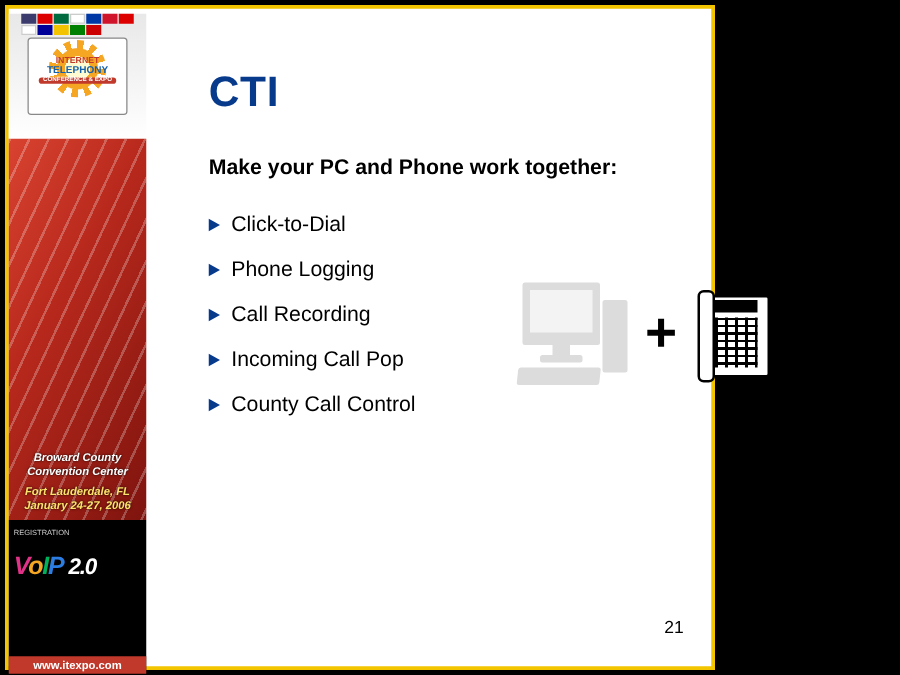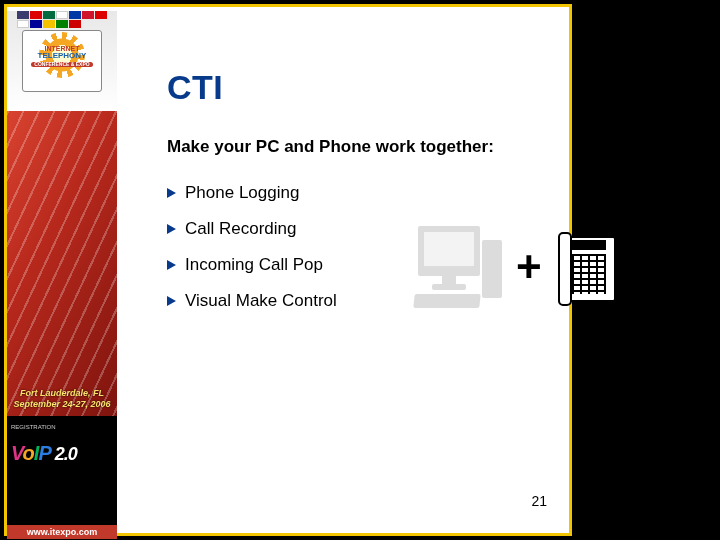--- a/index.html
+++ b/index.html
@@ -22,21 +22,21 @@
     repeating-linear-gradient(115deg,rgba(255,255,255,.25) 0 2px,transparent 2px 14px)}
   .sb-labels{position:absolute;bottom:6px;left:0;right:0;color:#fff;text-align:center;font-size:9px;font-weight:bold;font-style:italic;line-height:1.25;text-shadow:0 0 2px #000}
   .sb-labels .line2{color:#ffe26b;margin-top:4px}
   .sb-labels .line3{color:#ffe26b}
   .sb-bot{height:127px;background:#000;position:relative;color:#fff}
   .voip{position:absolute;left:4px;top:26px;font-size:20px;font-weight:900;font-style:italic;letter-spacing:-1px}
   .voip .v{color:#e03388}.voip .o{color:#f5a623}.voip .i{color:#00b15c}.voip .p{color:#2b7de1}.voip .n{color:#fff;font-size:18px}
   .url{position:absolute;left:0;bottom:4px;width:100%;text-align:center;background:#c0392b;color:#fff;font-size:9px;font-weight:bold;padding:2px 0}
   .reg{position:absolute;left:4px;top:8px;font-size:6px;color:#ccc}
 
-  .content{position:absolute;left:160px;top:61px;right:20px}
+  .content{position:absolute;left:160px;top:48px;right:20px}
   .title{font-size:34px;font-weight:900;color:#083a8c;margin:0 0 30px;letter-spacing:.5px}
   .subtitle{font-size:17px;font-weight:700;color:#000;margin:0 0 22px}
   ul.features{list-style:none;padding:0;margin:0}
   ul.features li{font-size:17px;color:#000;padding:4px 0 12px 18px;position:relative}
   ul.features li:before{content:"";position:absolute;left:0;top:9px;border-left:9px solid #083a8c;border-top:5px solid transparent;border-bottom:5px solid transparent}
 
   .combo{position:absolute;left:405px;top:200px;width:260px;height:120px;display:flex;align-items:center}
   .pc{width:90px;height:90px;position:relative}
   .pc .mon{position:absolute;left:6px;top:4px;width:62px;height:50px;background:#dcdcdc;border-radius:2px}
   .pc .mon:after{content:"";position:absolute;left:6px;top:6px;right:6px;bottom:10px;background:#f3f3f3}
@@ -80,41 +80,43 @@
         <div class="gear"></div>
         <div style="position:absolute;left:0;right:0;top:14px">
           <div class="t1">INTERNET</div>
           <div class="t2">TELEPHONY</div>
           <span class="pill">CONFERENCE &amp; EXPO</span>
         </div>
       </div>
     </div>
     <div class="sb-mid">
       <div class="sb-labels">
+        <div>Broward County Convention Center</div>
         <div class="line2">Fort Lauderdale, FL</div>
-        <div class="line3">September 24-27, 2006</div>
+        <div class="line3">January 24-27, 2006</div>
       </div>
     </div>
     <div class="sb-bot">
       <div class="reg">REGISTRATION</div>
       <div class="voip">
         <span class="v">V</span><span class="o">o</span><span class="i">I</span><span class="p">P</span><span class="n"> 2.0</span>
       </div>
       <div class="url">www.itexpo.com</div>
     </div>
   </div>
 
   <div class="content">
     <h1 class="title">CTI</h1>
     <p class="subtitle">Make your PC and Phone work together:</p>
     <ul class="features">
+      <li>Click-to-Dial</li>
       <li>Phone Logging</li>
       <li>Call Recording</li>
       <li>Incoming Call Pop</li>
-      <li>Visual Make Control</li>
+      <li>County Call Control</li>
     </ul>
   </div>
 
   <div class="combo">
     <div class="pc">
       <div class="mon"></div>
         <div class="stand"></div>
         <div class="base"></div>
         <div class="tower"></div>
         <div class="kb"></div>

